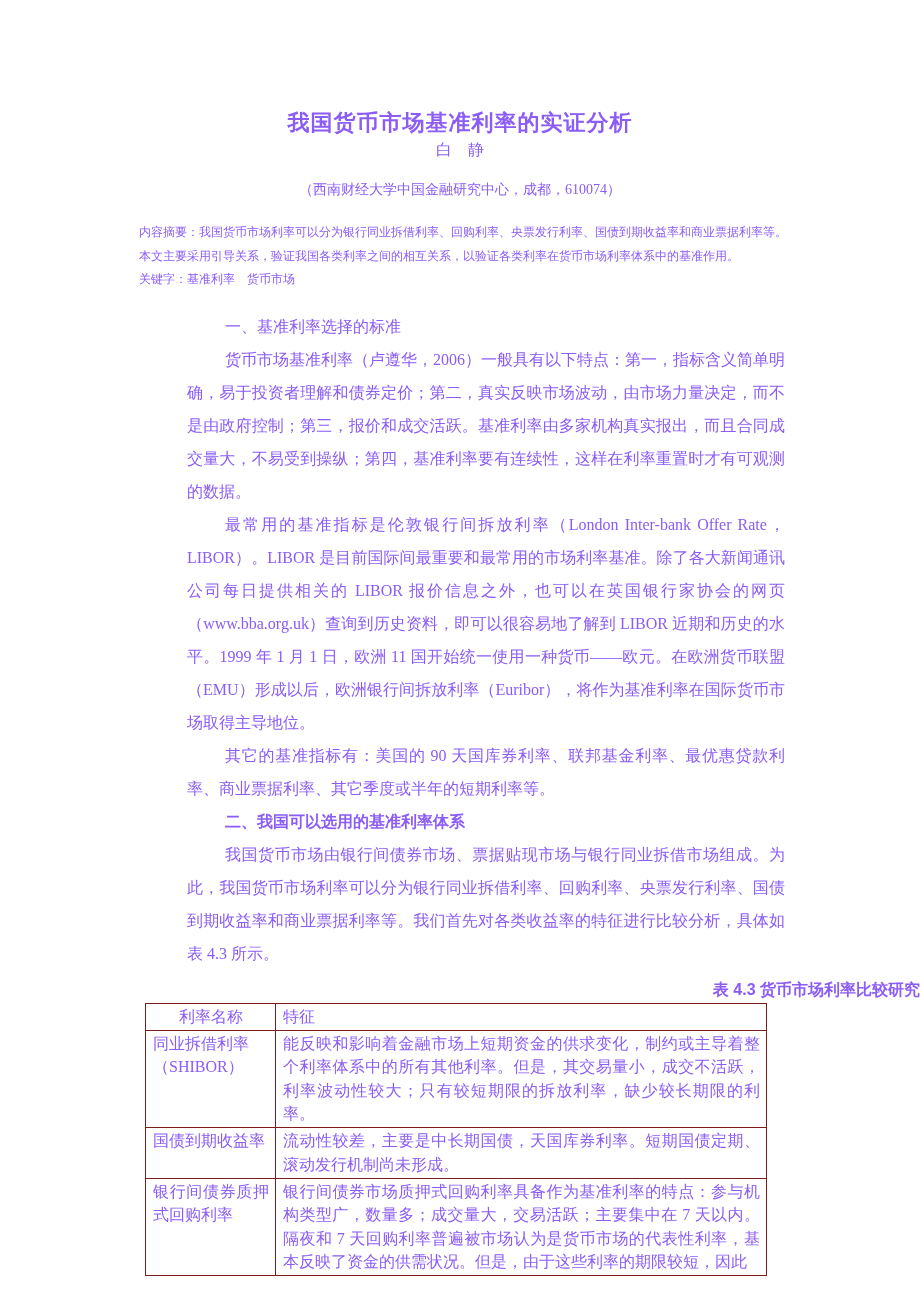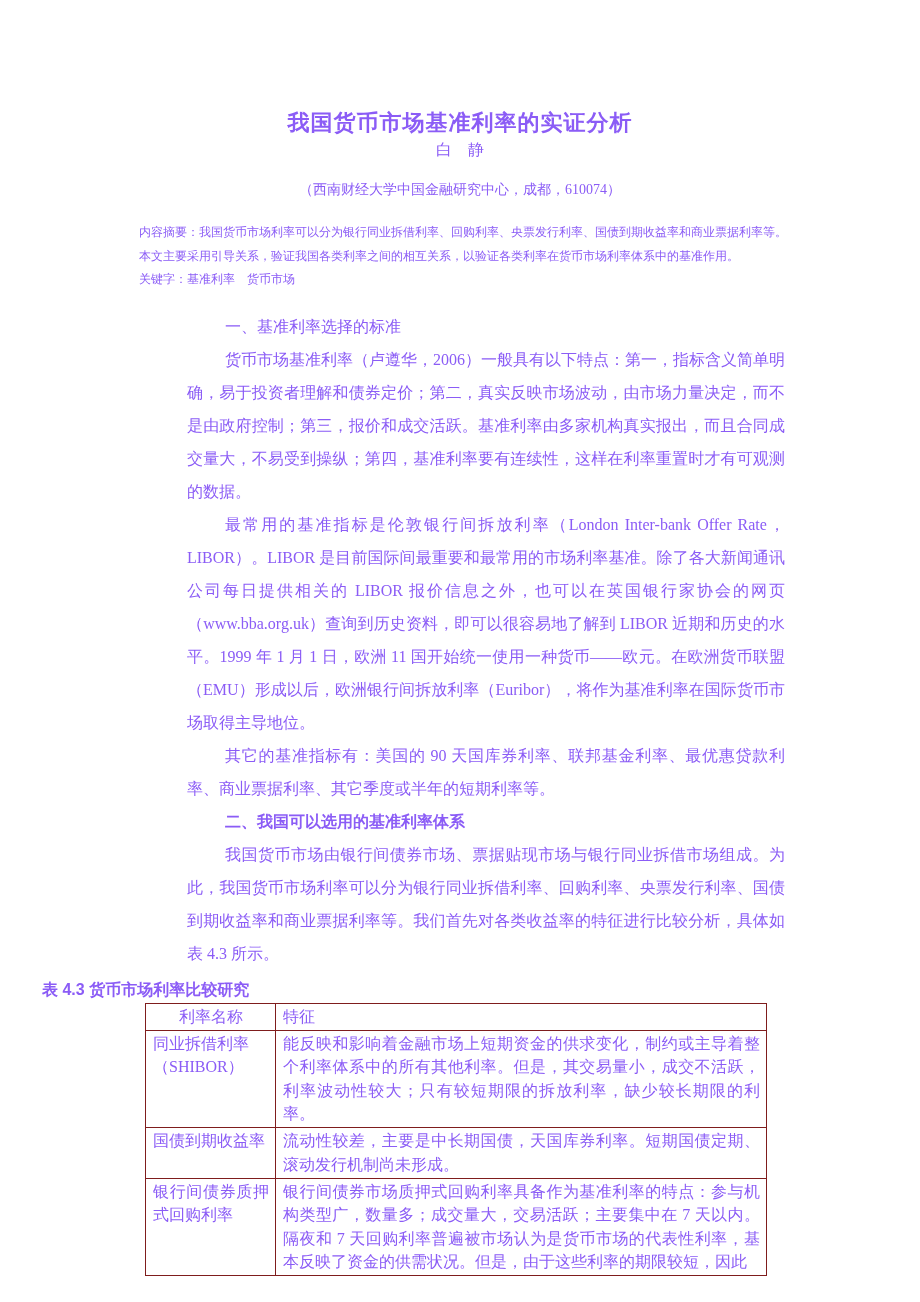--- a/index.html
+++ b/index.html
@@ -52,21 +52,21 @@
   }
   .body-block p, .body-block .sec-heading { text-indent: 38px; margin-left: 48px; }
   .sec-heading-regular { font-weight: normal; }
   .sec-heading-bold {
     font-family: Liberation Serif, serif;
     font-weight: bold;
   }
   .table-caption {
     margin-top: 9px;
     padding-left: 42px;
-    text-align: left;
+    text-align: right;
     font-size: 16px;
     line-height: 21px;
     font-weight: bold;
     font-family: "Liberation Sans", "DejaVu Sans", sans-serif;
   }
   table.rate-table {
     margin: 3px 0 0 145px;
     width: 621px;
     border-collapse: collapse;
     table-layout: fixed;

